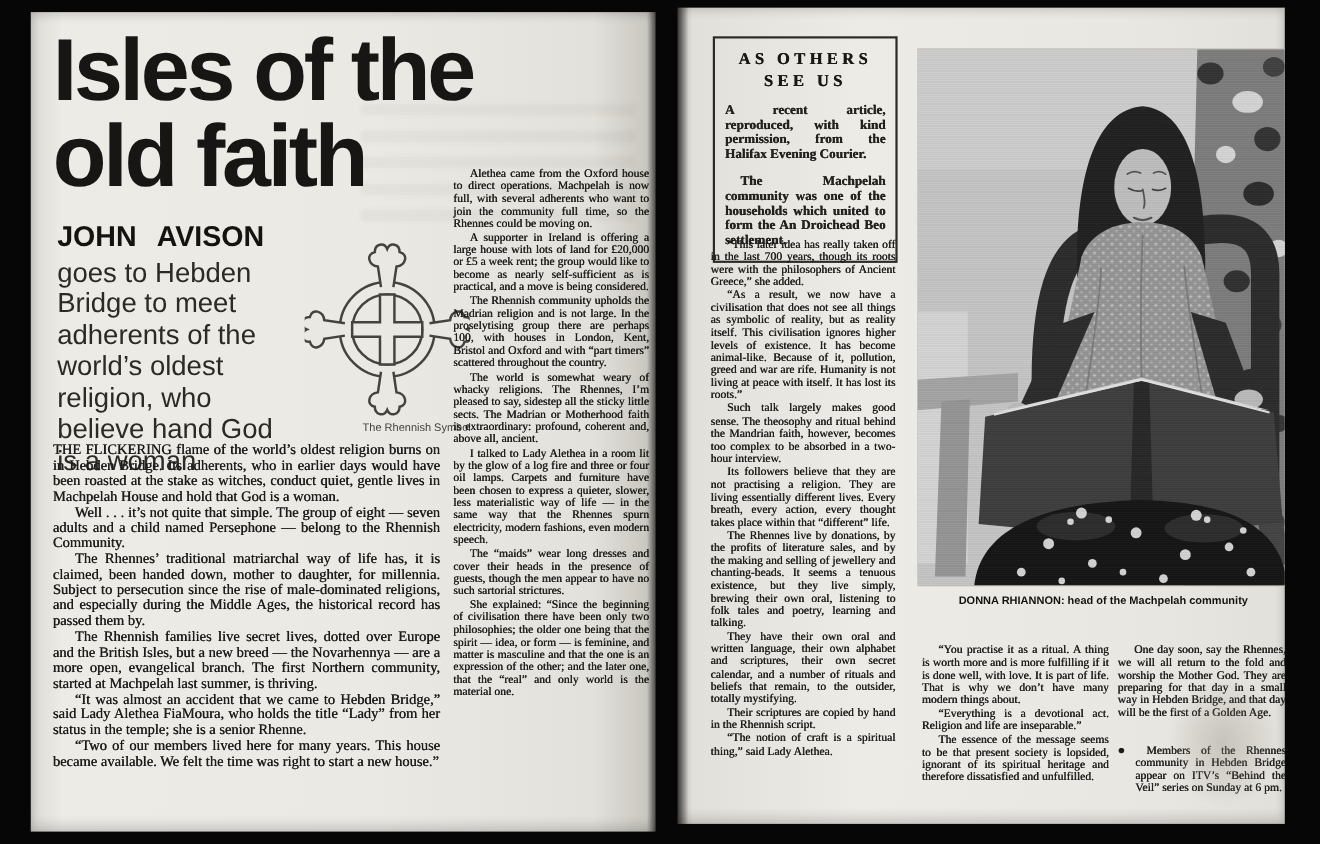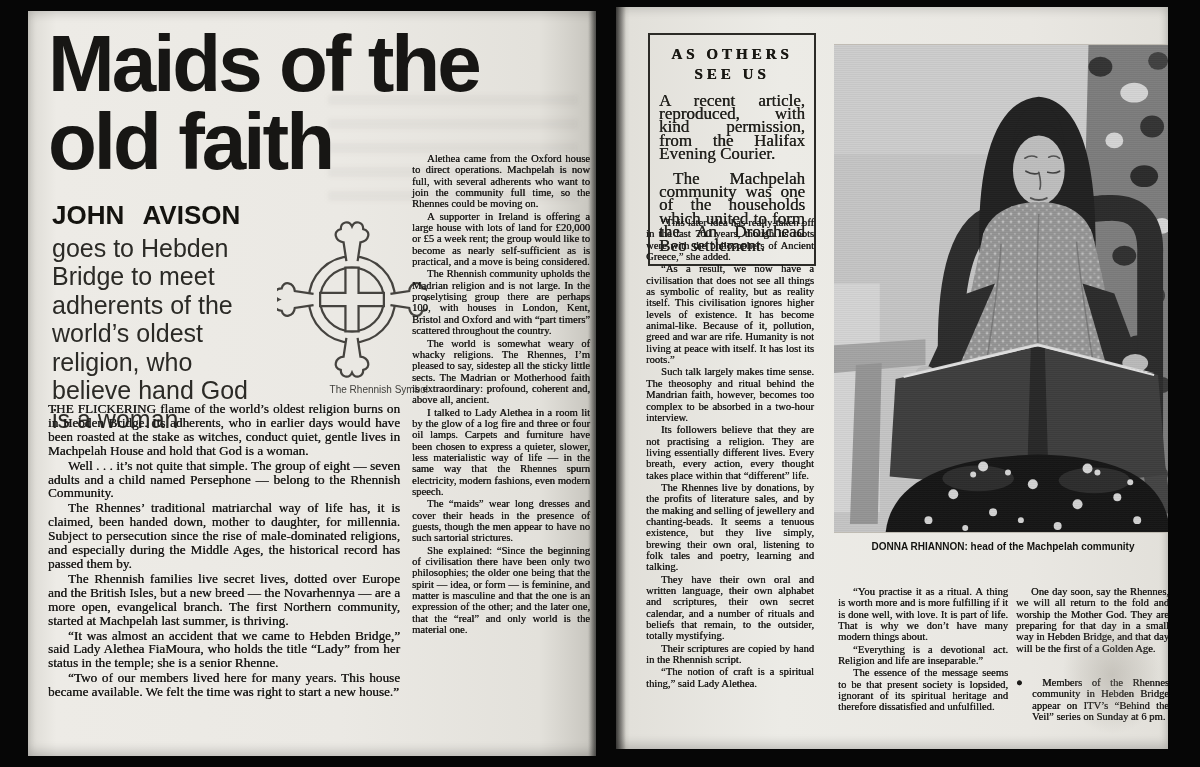--- a/index.html
+++ b/index.html
@@ -60,22 +60,22 @@
   .box{
     position:absolute;left:32px;top:26px;width:146px;
     border:2px solid #2c2b27;padding:9px 9px 12px;
   }
   .box-title{
     font-weight:bold;font-size:15px;line-height:1.35;letter-spacing:4px;
     text-align:center;color:#191813;text-shadow:.4px 0 0 currentColor;
   }
   .box-title span{display:block;}
   .box p{
-    margin:0;font-size:17px;line-height:13.4px;text-align:justify;
-    color:#23221e;text-shadow:.3px 0 0 currentColor;
+    margin:0;font-size:12px;line-height:13.4px;text-align:justify;
+    color:#23221e;text-shadow:.3px 0 0 currentColor;font-weight:bold;
   }
   .box p:first-of-type{margin-top:9px;}
   .box p + p{text-indent:14px;margin-top:11px;}
   .col3{left:30px;top:210px;width:168px;height:532px;font-size:10.6px;line-height:11.35px;}
   .photo{
     position:absolute;left:218px;top:37px;width:338px;height:489px;margin:0;
     background:#c6c1b8;
   }
   .photo svg{display:block;filter:grayscale(100%) contrast(103%);}
   .photo::after{
@@ -104,21 +104,21 @@
 </style>
 </head>
 <body>
 
 <div>
 
   <div class="page page-left">
     <div class="ghost"></div>
 
     <h1 class="headline">
-      <span>Maids of the</span>
+      <span>Isles of the</span>
       <span>old faith</span>
     </h1>
 
     <div class="stand">
       <div class="byline">JOHN AVISON</div>
       <div class="standfirst">goes to Hebden Bridge to meet adherents of the world’s oldest religion, who believe hand God is a woman</div>
     </div>
 
     <figure class="symbol">
       <svg width="150" height="165" viewBox="0 0 160 176">
@@ -166,21 +166,21 @@
         <span>AS OTHERS</span>
         <span>SEE US</span>
       </div>
       <p>A recent article, reproduced, with kind permission, from the Halifax Evening Courier.</p>
       <p>The Machpelah community was one of the households which united to form the An Droichead Beo settlement.</p>
     </div>
 
     <div class="col col3">
       <p>“This later idea has really taken off in the last 700 years, though its roots were with the philosophers of Ancient Greece,” she added.</p>
       <p>“As a result, we now have a civilisation that does not see all things as symbolic of reality, but as reality itself. This civilisation ignores higher levels of existence. It has become animal-like. Because of it, pollution, greed and war are rife. Humanity is not living at peace with itself. It has lost its roots.”</p>
-      <p>Such talk largely makes time sense. The theosophy and ritual behind the Mandrian faith, however, becomes too complex to be absorbed in a two-hour interview.</p>
+      <p>Such talk largely makes good sense. The theosophy and ritual behind the Mandrian faith, however, becomes too complex to be absorbed in a two-hour interview.</p>
       <p>Its followers believe that they are not practising a religion. They are living essentially different lives. Every breath, every action, every thought takes place within that “different” life.</p>
       <p>The Rhennes live by donations, by the profits of literature sales, and by the making and selling of jewellery and chanting-beads. It seems a tenuous existence, but they live simply, brewing their own oral, listening to folk tales and poetry, learning and talking.</p>
       <p>They have their own oral and written language, their own alphabet and scriptures, their own secret calendar, and a number of rituals and beliefs that remain, to the outsider, totally mystifying.</p>
       <p>Their scriptures are copied by hand in the Rhennish script.</p>
       <p>“The notion of craft is a spiritual thing,” said Lady Alethea.</p>
     </div>
 
     <figure class="photo">
       <svg width="338" height="489" viewBox="0 0 340 490">
         <defs>

